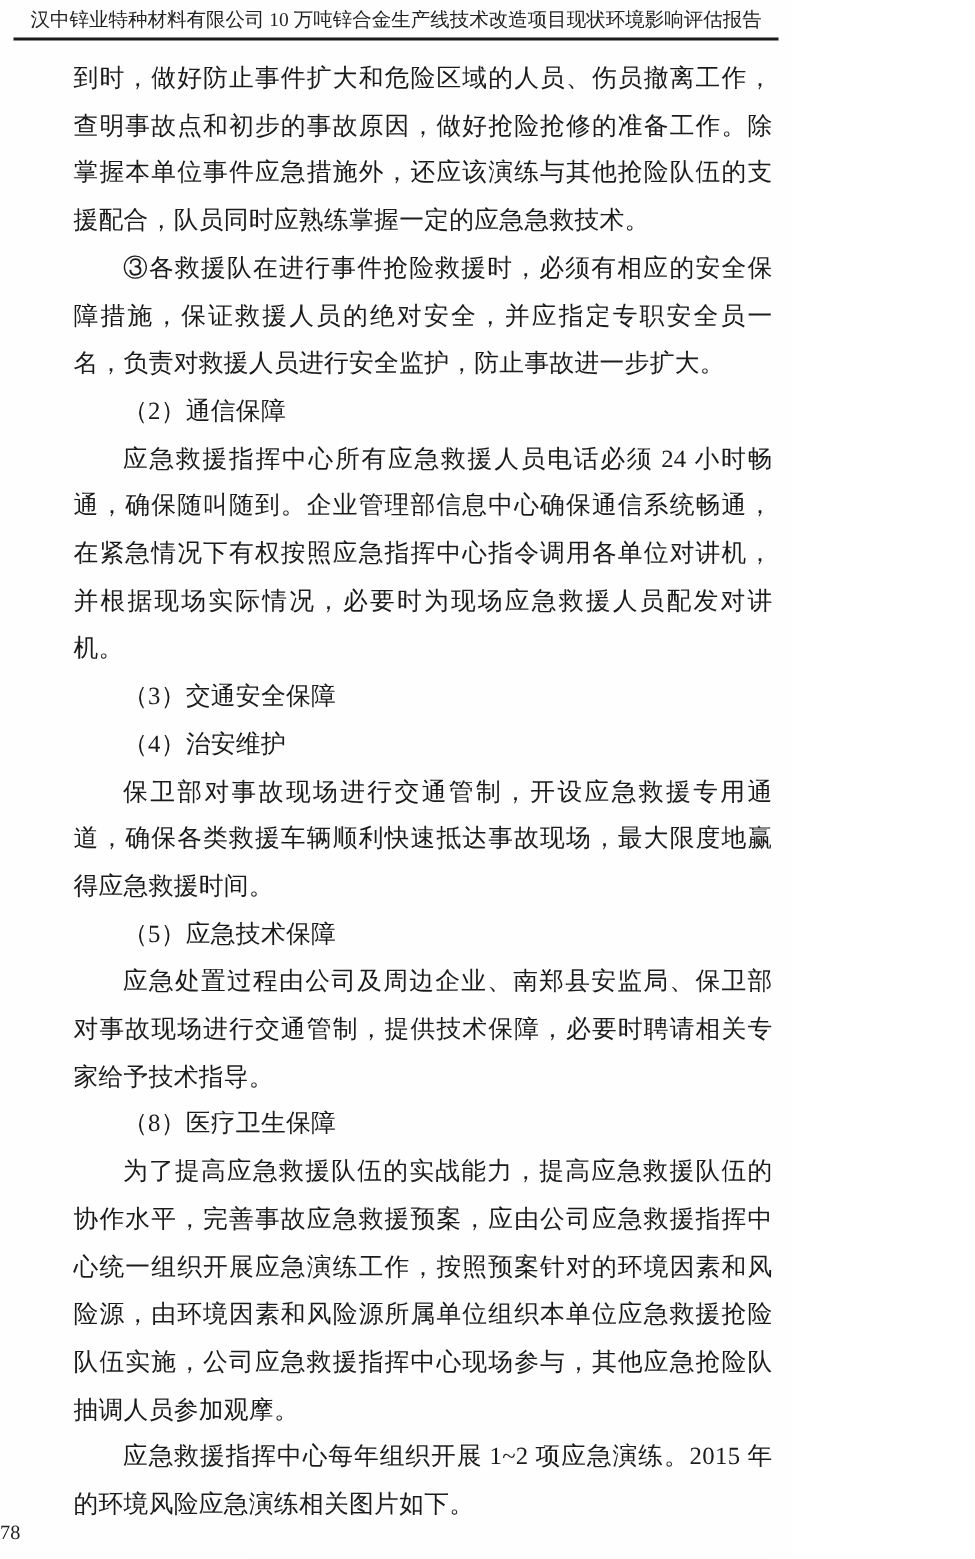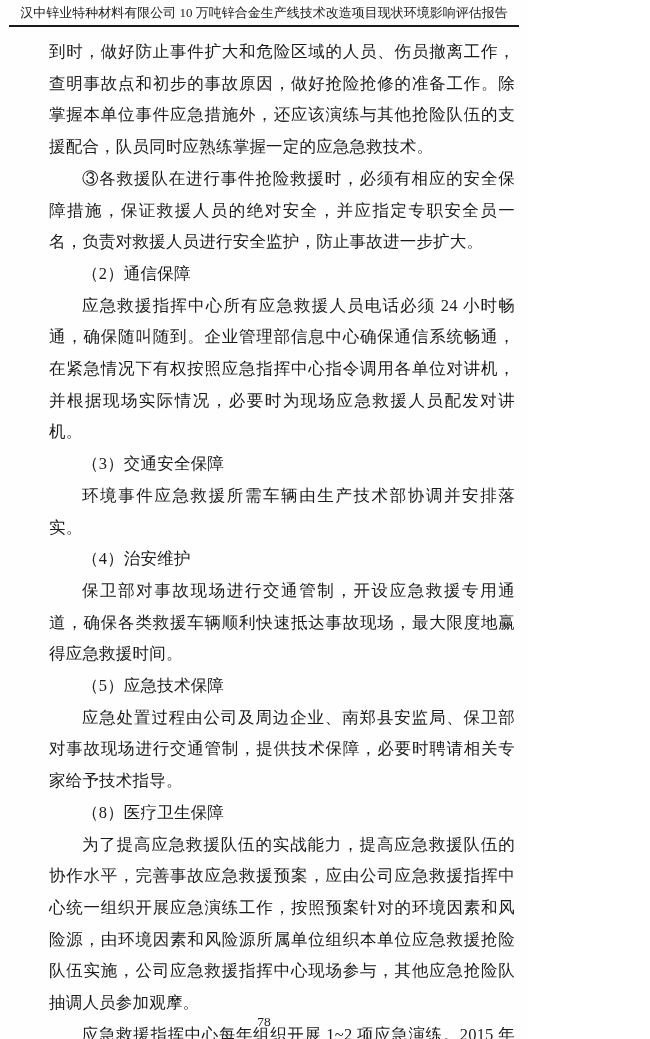--- a/index.html
+++ b/index.html
@@ -59,21 +59,21 @@
     font-weight: bold;
     font-size: 16.5px;
     line-height: 31.7px;
     text-align: left;
   }
   .page-number {
     position: absolute;
     top: 1014px;
     left: 0;
     right: 0;
-    text-align: center;
+    text-align: left;
     font-size: 13.5px;
     color: #222;
   }
 </style>
 </head>
 <body>
 
 <div class="page">
 
   <div class="running-header">汉中锌业特种材料有限公司 10 万吨锌合金生产线技术改造项目现状环境影响评估报告</div>
@@ -85,21 +85,20 @@
     <p class="para">到时，做好防止事件扩大和危险区域的人员、伤员撤离工作，查明事故点和初步的事故原因，做好抢险抢修的准备工作。除掌握本单位事件应急措施外，还应该演练与其他抢险队伍的支援配合，队员同时应熟练掌握一定的应急急救技术。</p>
 
     <p class="para indent">③各救援队在进行事件抢险救援时，必须有相应的安全保障措施，保证救援人员的绝对安全，并应指定专职安全员一名，负责对救援人员进行安全监护，防止事故进一步扩大。</p>
 
     <p class="subhead indent">（2）通信保障</p>
 
     <p class="para indent">应急救援指挥中心所有应急救援人员电话必须 24 小时畅通，确保随叫随到。企业管理部信息中心确保通信系统畅通，在紧急情况下有权按照应急指挥中心指令调用各单位对讲机，并根据现场实际情况，必要时为现场应急救援人员配发对讲机。</p>
 
     <p class="subhead indent">（3）交通安全保障</p>
 
-    <p class="para indent">环境事件应急救援所需车辆由生产技术部协调并安排落实。</p>
 
     <p class="subhead indent">（4）治安维护</p>
 
     <p class="para indent">保卫部对事故现场进行交通管制，开设应急救援专用通道，确保各类救援车辆顺利快速抵达事故现场，最大限度地赢得应急救援时间。</p>
 
     <p class="subhead indent">（5）应急技术保障</p>
 
     <p class="para indent">应急处置过程由公司及周边企业、南郑县安监局、保卫部对事故现场进行交通管制，提供技术保障，必要时聘请相关专家给予技术指导。</p>
 
     <p class="subhead indent">（8）医疗卫生保障</p>

